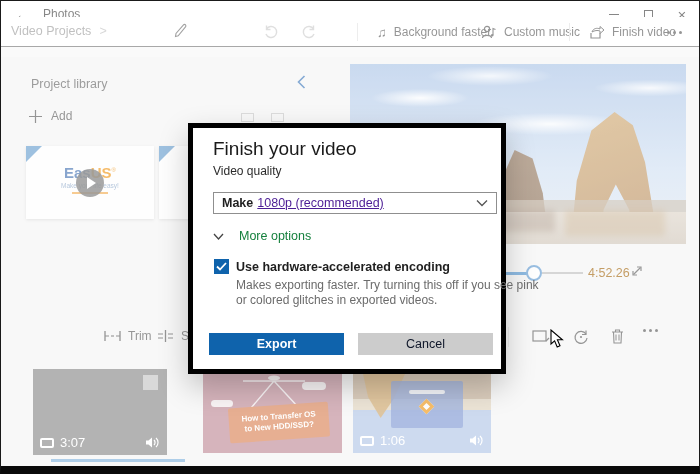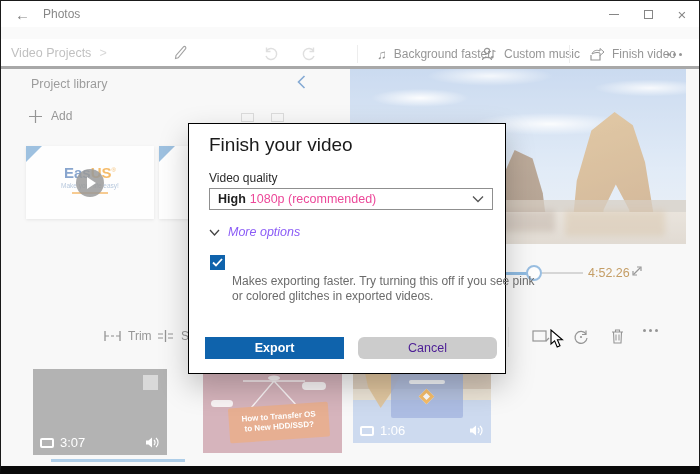--- a/index.html
+++ b/index.html
@@ -16,21 +16,21 @@
   .titlebar{ position:absolute; left:0; top:0; right:0; height:26px; background:#fff; display:flex; align-items:center; z-index:2; }
   .back{ margin-left:14px; font-size:15px; color:#333; cursor:default; }
   .app-title{ margin-left:13px; font-size:12px; color:#3c3c3c; }
   .win-controls{ margin-left:auto; display:flex; height:100%; }
   .win-btn{ width:34px; height:100%; display:flex; align-items:center; justify-content:center; }
   .glyph-min{ width:10px; height:1px; background:#3c3c3c; }
   .glyph-max{ width:9px; height:9px; border:1px solid #3c3c3c; }
   .glyph-close{ font-size:15px; color:#3c3c3c; line-height:1; }
 
   
-  .toolbar{ position:absolute; left:0; top:38px; right:0; height:30px; background:#fff; border-bottom:3px solid #737373; z-index:2; }
+  .toolbar{ position:absolute; left:0; top:16px; right:0; height:30px; background:#fff; border-bottom:1px solid #737373; z-index:2; }
   .crumbs{ position:absolute; left:10px; top:7px; font-size:12.5px; display:flex; align-items:flex-start; }
   .crumb-parent{ color:#9a9a9a; }
   .crumb-sep{ color:#c0c0c0; margin:0 8px; }
   .crumb-current{ color:#3a3a3a; border-bottom:2px solid #8ab8dd; padding-bottom:3px; }
   .edit-ic{ position:absolute; left:172px; top:6px; }
   .undo-ic{ position:absolute; left:262px; top:7px; }
   .redo-ic{ position:absolute; left:300px; top:7px; }
   .tsep{ position:absolute; top:6px; width:1px; height:18px; background:#e2e2e2; }
   .tbtn{ position:absolute; top:0; height:30px; display:flex; align-items:center; gap:7px; font-size:12px; color:#555; }
   .note-glyph{ font-size:13px; color:#555; }
@@ -85,58 +85,58 @@
   .pv-time{ position:absolute; left:587px; top:209px; font-size:12.5px; color:#a16207; }
   .expand-ic{ position:absolute; left:629px; top:207px; }
 
   
   .tool{ position:absolute; top:272px; display:flex; align-items:center; gap:7px; font-size:12px; color:#555; }
   .sb-sep{ position:absolute; left:507px; top:270px; width:1px; height:20px; background:#dcdcdc; }
 
   .clip{ position:absolute; overflow:hidden; background:#858585; }
   .clip-1{ left:32px; top:312px; width:134px; height:86px; }
   .clip-2{ left:202px; top:317px; width:139px; height:79px; background:#bd8694; }
-  .clip-3{ left:352px; top:307px; width:138px; height:79px;
+  .clip-3{ left:352px; top:317px; width:138px; height:79px;
     background:linear-gradient(#c3ad94 0 32%, #e0d4bd 32% 46%, #aec4e6 46% 100%); }
   .clip-underline{ position:absolute; left:50px; top:402px; width:134px; height:3px; background:#7cb0dc; }
   .sel-square{ position:absolute; right:9px; top:6px; width:15px; height:15px; background:#c2c2c2; }
   .clip-meta{ position:absolute; left:7px; right:7px; bottom:5px; display:flex; align-items:center; gap:6px; }
   .frame-ic{ width:14px; height:10px; border:2px solid #fff; border-radius:2px; }
   .clip-dur{ color:#fff; font-size:13px; }
   .clip-meta svg{ margin-left:auto; }
 
   .cloud{ position:absolute; background:#fff; border-radius:10px; opacity:.85; }
   .sign{ position:absolute; left:26px; top:31px; width:100px; height:35px; background:#d97f4f; transform:rotate(-4deg); border-radius:2px;
     color:#fff; font-size:8px; font-weight:bold; text-align:center; line-height:10px; padding-top:7px; }
   .rock-inv{ position:absolute; left:10px; top:0; width:42px; height:44px; background:#cda05c; opacity:.9;
     clip-path:polygon(0 0, 100% 0, 72% 58%, 42% 100%, 12% 52%); }
   .blue-panel{ position:absolute; left:38px; top:7px; width:72px; height:47px; background:rgba(110,138,205,.8); border-radius:2px; }
   .caption-bar{ position:absolute; left:18px; top:9px; width:36px; height:4px; background:rgba(255,255,255,.85); border-radius:2px; }
   .diamond{ position:absolute; left:30px; top:20px; width:11px; height:11px; background:#fff; border:3px solid #f2970f; transform:rotate(45deg); }
 
   
   .smoke{ position:absolute; inset:0; background:rgba(255,255,255,.38); z-index:10; }
   .dialog{ position:absolute; left:187px; top:122px; width:318px; height:251px; background:#fff; z-index:20;
-    border:1px solid #000000; box-shadow:0 12px 28px rgba(0,0,0,.22); }
+    border:5px solid #000000; box-shadow:0 12px 28px rgba(0,0,0,.22); }
   .dlg-title{ position:absolute; left:20px; top:10px; font-size:19px; font-weight:400; color:#1a1a1a; }
-  .dlg-label{ position:absolute; left:20px; top:47px; font-size:12px; color:#2b2b2b; }
+  .dlg-label{ position:absolute; left:20px; top:36px; font-size:12px; color:#2b2b2b; }
   .dd{ position:absolute; left:20px; top:64px; width:284px; height:22px; border:1px solid #8f8f8f; background:#fff;
     display:flex; align-items:center; padding:0 8px; font-size:12.5px; color:#1f1f1f; }
   .dd .bold{ font-weight:bold; }
-  .dd .rest{ color:#ec4899; margin-left:4px; }
+  .dd .rest{ color:#4c1d95; margin-left:4px;text-decoration:underline; }
   .dd svg{ margin-left:auto; }
-  .more-opts{ position:absolute; left:20px; top:101px; display:flex; align-items:center; gap:8px; font-size:12.5px; color:#8b5cf6;font-style:italic; }
+  .more-opts{ position:absolute; left:20px; top:101px; display:flex; align-items:center; gap:15px; font-size:12.5px; color:#15803d; }
   .cb{ position:absolute; left:21px; top:131px; width:15px; height:15px; background:#0f63ac; display:flex; align-items:center; justify-content:center; }
   .cb-label{ position:absolute; left:43px; top:132px; font-size:12.5px; font-weight:bold; color:#1f1f1f; }
   .cb-desc{ position:absolute; left:43px; font-size:12px; color:#6b6b6b; white-space:nowrap; }
   .cb-desc.l1{ top:150px; } .cb-desc.l2{ top:165px; }
   .dlg-buttons{ position:absolute; left:16px; right:8px; bottom:14px; display:flex; gap:14px; }
   .btn{ flex:1; height:22px; display:flex; align-items:center; justify-content:center; font-size:12.5px; border:none; }
   .btn-primary{ background:#0f63ac; color:#fff; font-weight:bold; }
-  .btn-secondary{ background:#cccccc; color:#4c1d95;border-radius:6px; }
+  .btn-secondary{ background:#cccccc; color:#0f172a; }
 
   .cursor{ position:absolute; left:549px; top:328px; z-index:30; }
 
   svg{ display:block; }
 </style>
 </head>
 <body>
 
 <div class="window">
 
@@ -338,37 +338,38 @@
       </div>
     </div>
   </div>
 
   <div class="smoke"></div>
 
   <div class="dialog">
     <h1 class="dlg-title">Finish your video</h1>
     <span class="dlg-label">Video quality</span>
     <div class="dd">
-      <span class="bold">High</span>
+      <span class="bold">Make</span>
       <span class="rest">1080p (recommended)</span>
       <svg width="12" height="8" viewBox="0 0 12 8">
         <polyline points="1,1.5 6,6.5 11,1.5" fill="none" stroke="#555" stroke-width="1.3"></polyline>
       </svg>
     </div>
     <div class="more-opts">
       <svg width="11" height="7" viewBox="0 0 11 7">
         <polyline points="1,1 5.5,6 10,1" fill="none" stroke="#444" stroke-width="1.3"></polyline>
       </svg>
       <span>More options</span>
     </div>
     <span class="cb">
       <svg width="11" height="9" viewBox="0 0 11 9">
         <polyline points="1,4.5 4,7.5 10,1" fill="none" stroke="#fff" stroke-width="1.8"></polyline>
       </svg>
     </span>
+    <span class="cb-label">Use hardware-accelerated encoding</span>
     <div class="cb-desc l1">Makes exporting faster. Try turning this off if you see pink</div>
     <div class="cb-desc l2">or colored glitches in exported videos.</div>
     <div class="dlg-buttons">
       <button class="btn btn-primary">Export</button>
       <button class="btn btn-secondary">Cancel</button>
     </div>
   </div>
 
   <svg class="cursor" width="16" height="20" viewBox="0 0 16 20">
     <polygon points="1,1 1,15 4.6,11.8 7.2,18 10,16.8 7.4,10.8 12.4,10.8" fill="#fff" stroke="#000" stroke-width="1.1"></polygon>

